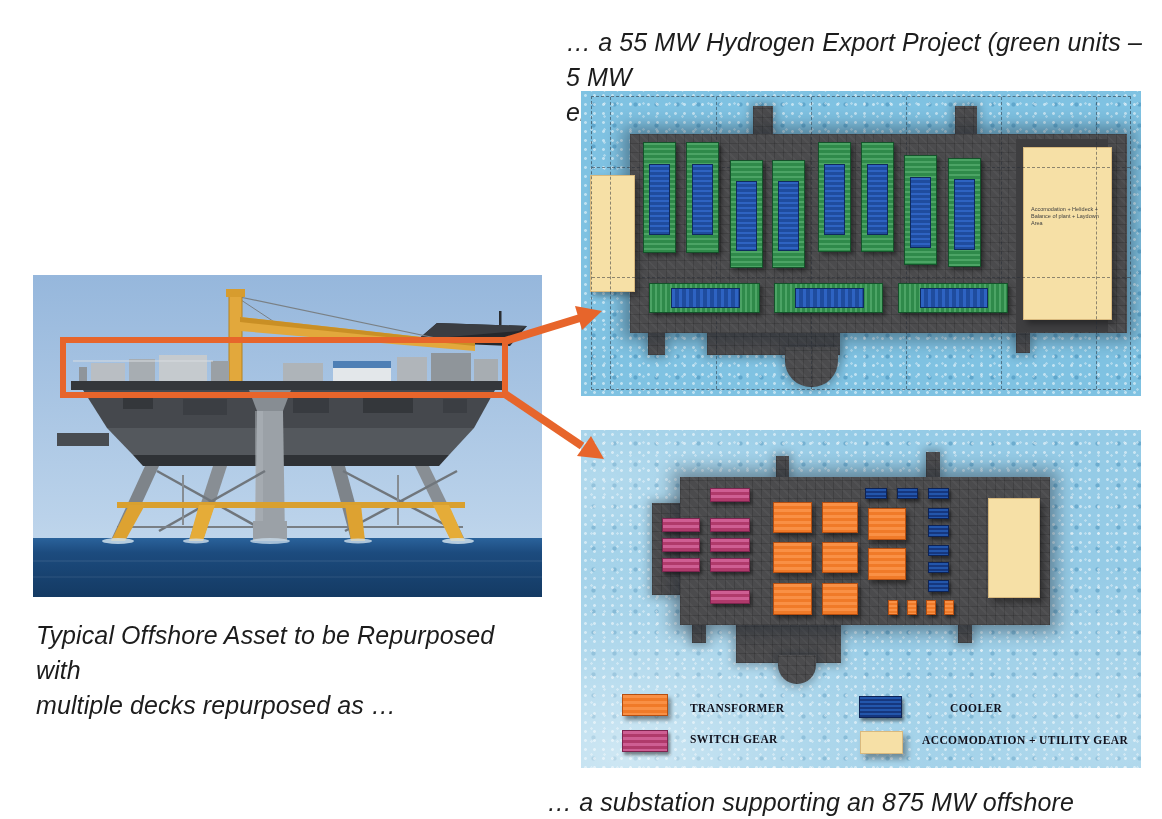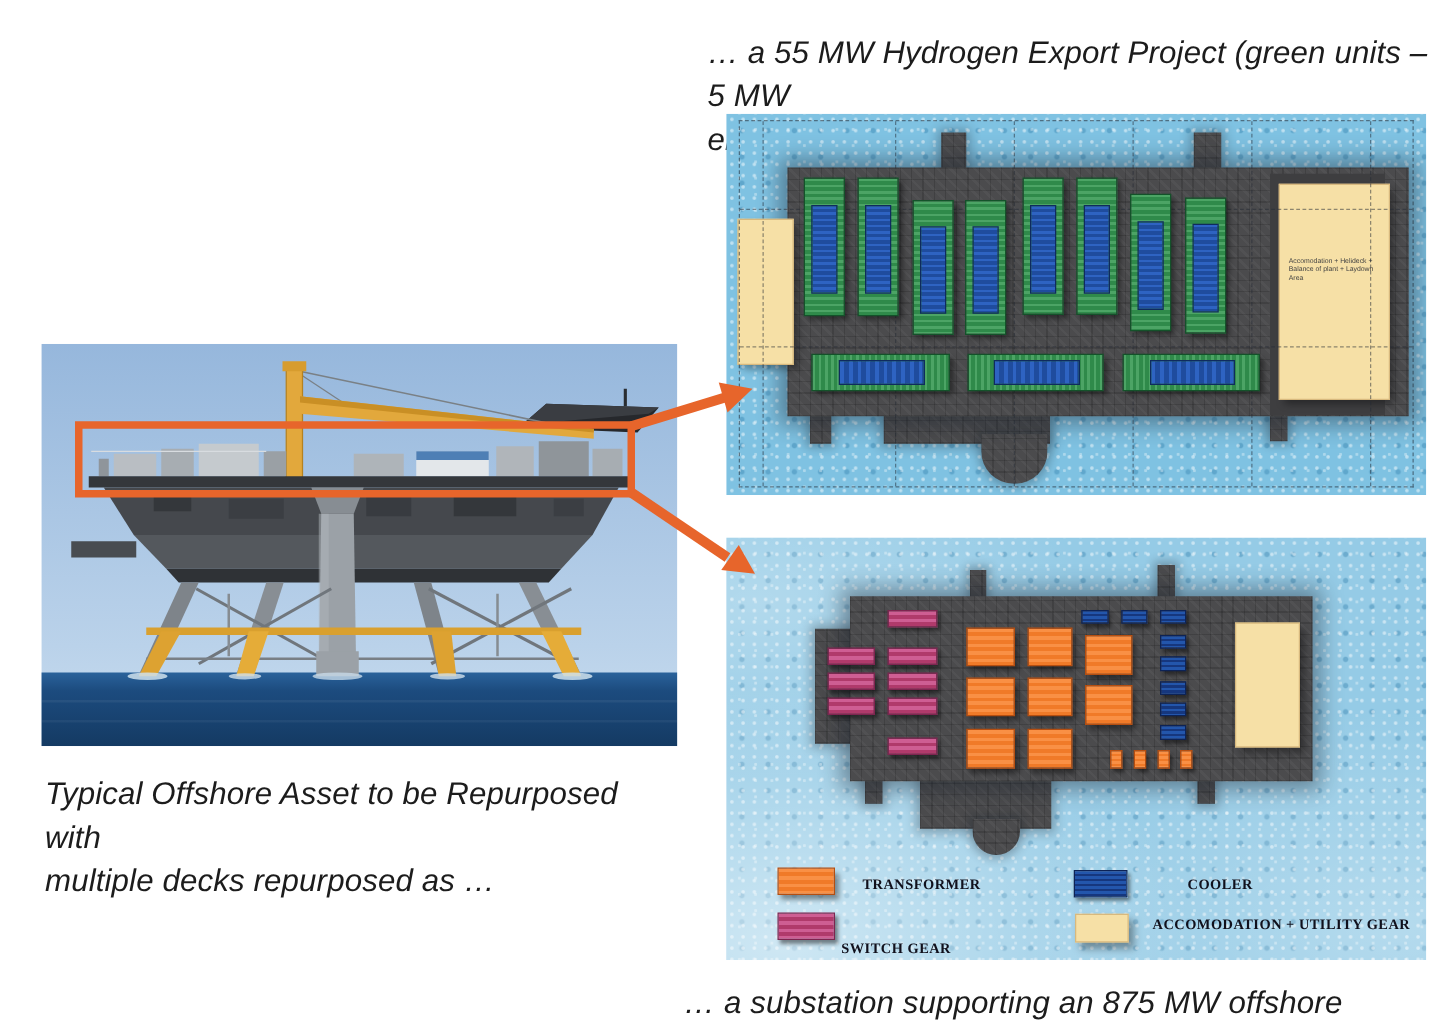--- a/index.html
+++ b/index.html
@@ -286,21 +286,21 @@
         <div class="unit orange-sm" style="left: 326px; top: 170px; width: 10px; height: 15px;"></div>
         <div class="unit orange-sm" style="left: 345px; top: 170px; width: 10px; height: 15px;"></div>
         <div class="unit orange-sm" style="left: 363px; top: 170px; width: 10px; height: 15px;"></div>
         <div class="unit cream" style="left: 407px; top: 68px; width: 52px; height: 100px;"></div>
       </div>
 
     <div>
       <div class="legend-swatch unit sw-orange" style="left:41px;top:264px;width:46px;height:22px;"></div>
       <div class="legend-label" style="left:109px;top:272px;">TRANSFORMER</div>
       <div class="legend-swatch unit sw-pink" style="left:41px;top:300px;width:46px;height:22px;"></div>
-      <div class="legend-label" style="left:92px;top:303px;margin-top:20px;">SWITCH GEAR</div>
+      <div class="legend-label" style="left:109px;top:303px;">SWITCH GEAR</div>
       <div class="legend-swatch unit sw-navy" style="left:278px;top:266px;width:43px;height:22px;"></div>
       <div class="legend-label" style="left:341px;top:272px;margin-left:28px;">COOLER</div>
       <div class="legend-swatch unit sw-cream" style="left:279px;top:301px;width:43px;height:23px;"></div>
       <div class="legend-label" style="left:341px;top:304px;">ACCOMODATION + UTILITY GEAR</div>
     </div>
   </div>
 
 </div>
 
 </body></html>

